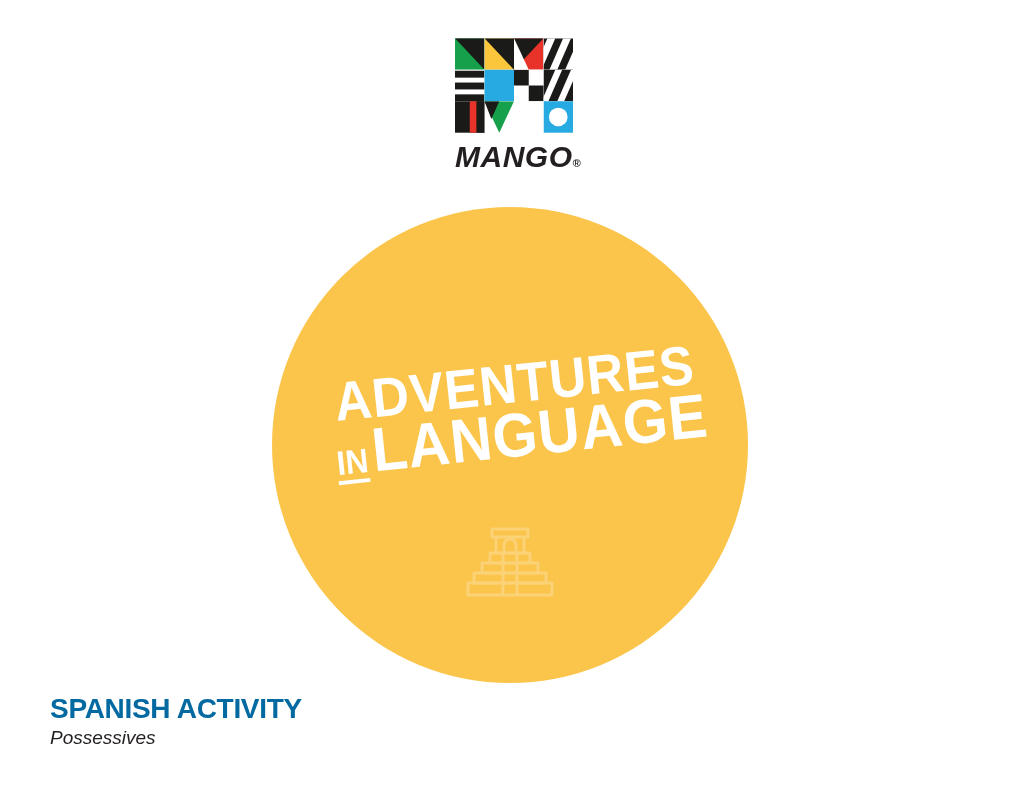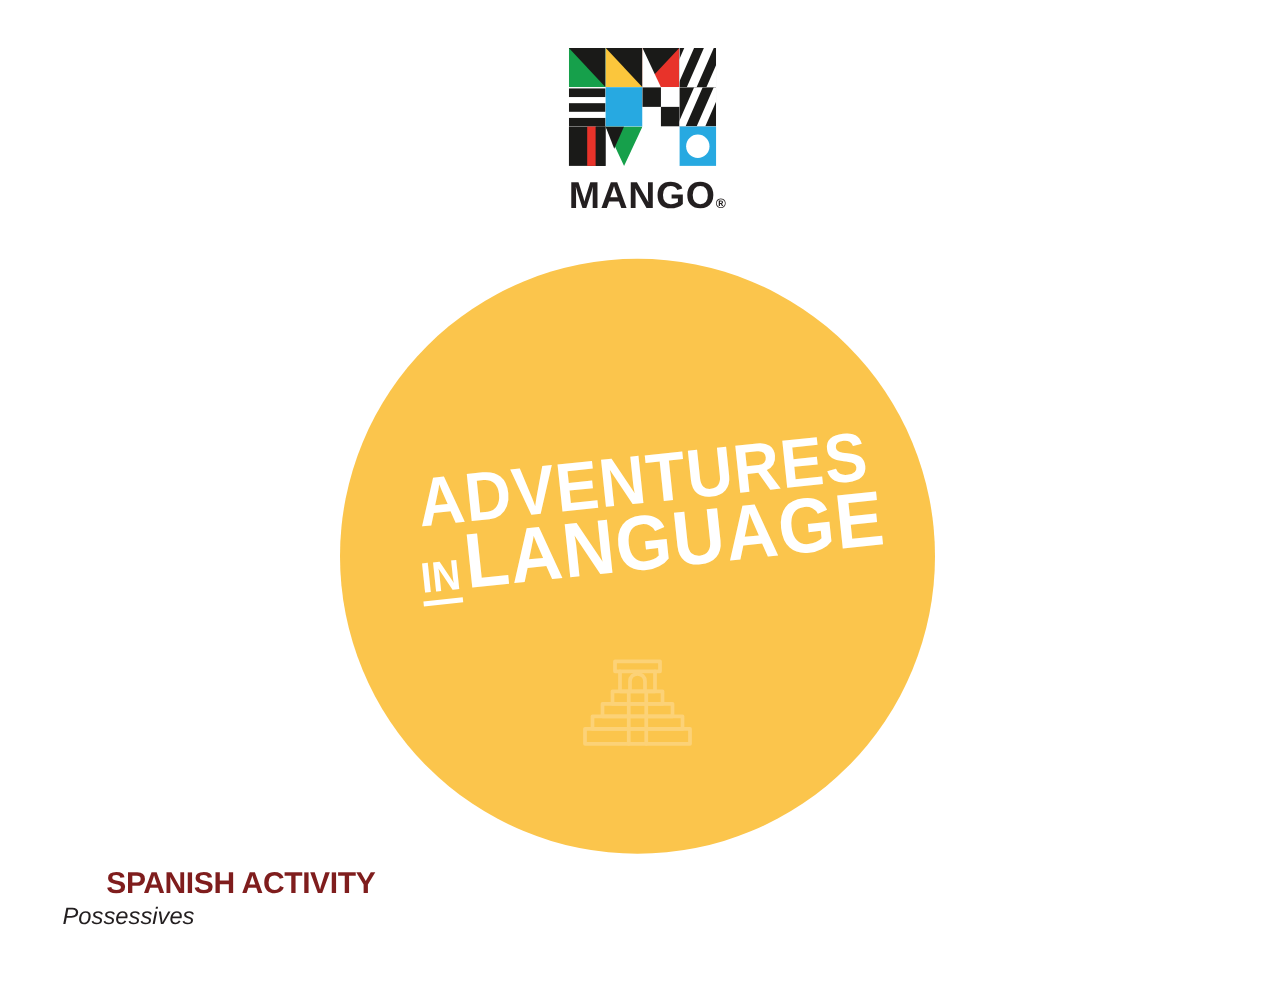--- a/index.html
+++ b/index.html
@@ -31,20 +31,21 @@
   #wordmark {
     margin-top: 9px;
     text-align: center;
     font-family: "Liberation Sans", sans-serif;
     font-weight: bold;
     font-size: 30px;
     letter-spacing: 0.5px;
     color: #231f20;
     line-height: 1;
     white-space: nowrap;
+    font-style: italic;
   }
   #wordmark .reg {
     font-size: 11px;
     vertical-align: baseline;
     letter-spacing: 0;
   }
 
   
   #circle-badge {
     position: absolute;
@@ -116,26 +117,25 @@
   
   #footer {
     position: absolute;
     left: 50px;
     top: 694px;
     width: 500px;
   }
   #activity-heading {
     font-family: "Liberation Sans", sans-serif;
     font-weight: bold;
-    font-size: 24px;
+    font-size: 28px;
     letter-spacing: -0.3px;
-    color: #7f1d1d;
+    color: #0369a1;
     line-height: 1.05;
     white-space: nowrap;
-    margin-left: 35px;
   }
   #activity-subtitle {
     margin-top: 5px;
     font-family: "Liberation Sans", sans-serif;
     font-style: italic;
     font-size: 19px;
     color: #231f20;
     line-height: 1.1;
   }
 </style>

